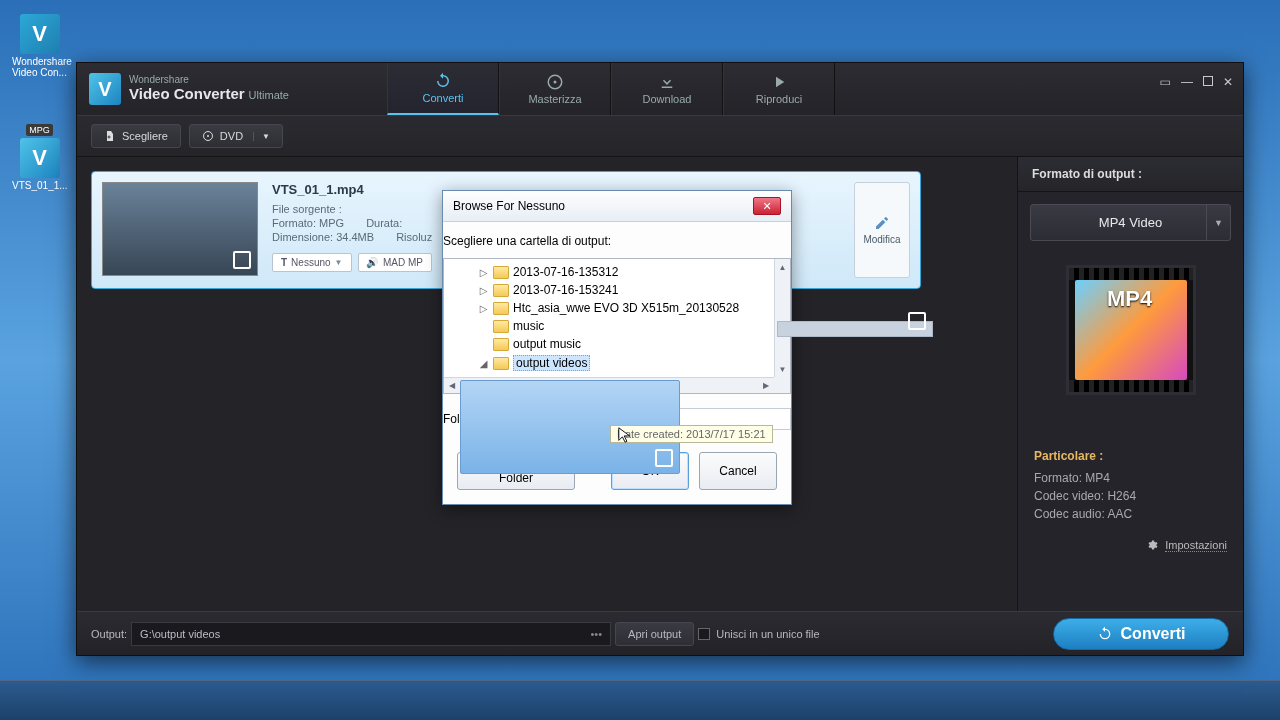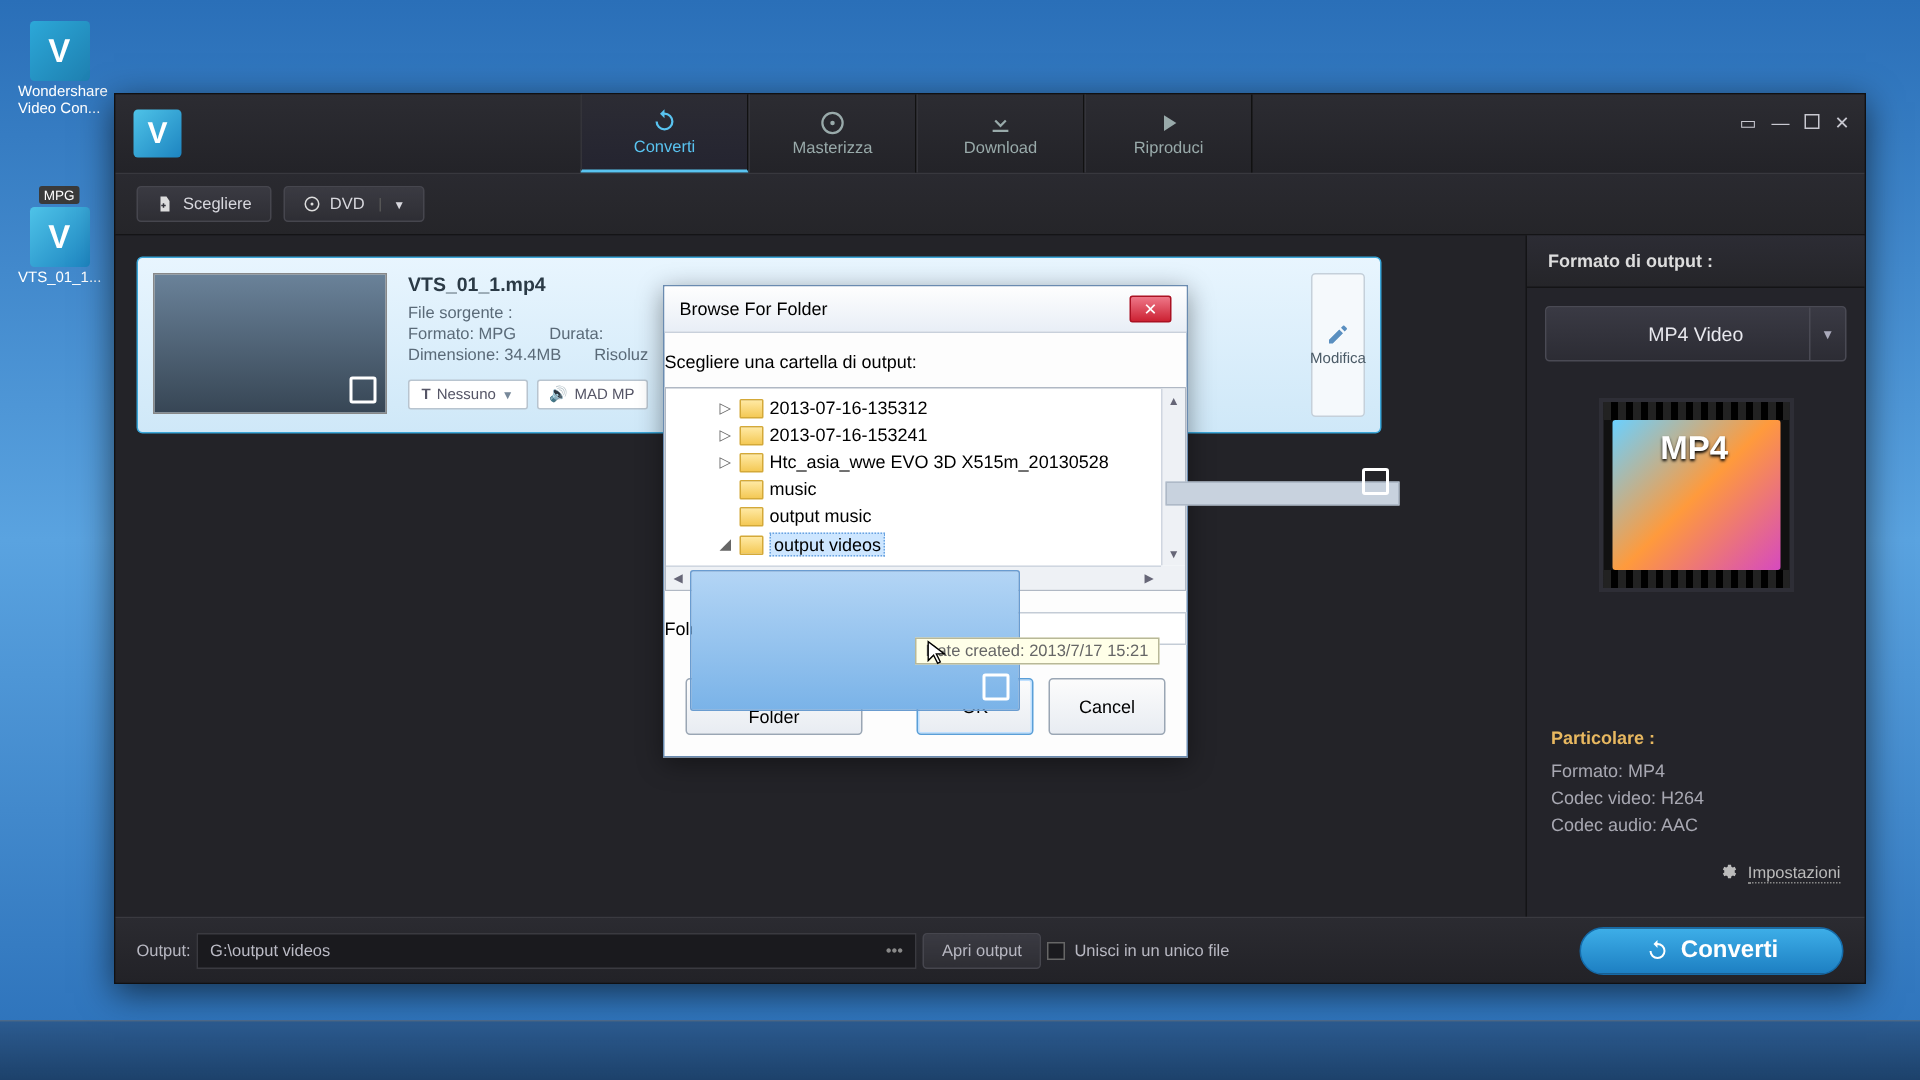--- a/index.html
+++ b/index.html
@@ -42,37 +42,37 @@
 .side { width: 226px; background:#24242a; border-left:1px solid #141416; padding: 0;}
 .side-head { background: linear-gradient(180deg,#2c2c34,#252529); color:#ddd; font-size:12px; font-weight:600; padding:10px 14px; border-bottom:1px solid #141416;}
 .format-pill { margin:12px 12px 0; background:linear-gradient(180deg,#3a3a44,#2c2c34); border:1px solid #4a4a54; color:#e8e8ee; text-align:center; padding:10px 6px; font-size:13px; border-radius:3px; position:relative;}
 .format-pill .dd { position:absolute;right:0;top:0;bottom:0;width:24px;border-left:1px solid #4a4a54;display:flex;align-items:center;justify-content:center;font-size:9px;color:#aab;}
 .preview { width: 130px; height:130px; margin:24px auto 0; background:#111;border:3px solid #2e2e36;position:relative;display:flex;align-items:center;justify-content:center;}
 .preview .band { position:absolute;left:0;right:0;height:12px;background:repeating-linear-gradient(90deg,#222 0,#222 5px,#000 5px,#000 10px);}
 .preview .band.top{top:0;} .preview .band.bot{bottom:0;}
 .preview .img { position:absolute;inset:12px 6px;background:linear-gradient(135deg,#6bd0ff,#ff9a3c,#d64abf);border-radius:2px;}
 .preview .mp4 { position:absolute;top:18px;left:0;right:2px;text-align:center;color:#fff;font-weight:bold;font-size:22px;text-shadow:0 1px 2px #000;}
 .particolare { padding: 54px 16px 0; color:#bdbdc8; font-size:12px;}
-.particolare .lbl { color:#e8b860; font-weight:600; margin-bottom:8px;margin-top:36px;}
+.particolare .lbl { color:#e8b860; font-weight:600; margin-bottom:8px;}
 .particolare .row { margin:4px 0; color:#a8a8b2;}
 .settings-link { text-align:right;padding:14px 16px 0;color:#bbb;font-size:11px;}
 .settings-link span{border-bottom:1px dotted #888;cursor:pointer;}
 .settings-link svg{width:12px;height:12px;fill:#bbb;vertical-align:-2px;margin-right:4px;}
 
 
 .card { border:1px solid #3aa6d8; background:linear-gradient(180deg,#e8f5fe,#cfe8f8); border-radius:4px; padding:10px; display:flex; gap:14px; height:118px; width:830px;}
 .thumb { width:156px; height:94px; background:linear-gradient(180deg,#6a8299,#374655); position:relative; border:1px solid #888;}
 .thumb::after{content:"";position:absolute;right:6px;bottom:6px;width:14px;height:14px;border:2px solid #fff;border-radius:2px;}
 .card-info { flex:1; font-size:11px; color:#5a6a78;}
 .card-info .name { color:#2b3a46;font-weight:600;font-size:13px;margin-bottom:6px;}
 .card-row { display:flex;gap:22px;margin-top:2px;}
 .card-ctrls { display:flex;gap:6px;margin-top:10px;}
 .pill { background:#fff;border:1px solid #b8c4cf;padding:3px 8px;font-size:10px;color:#556;display:flex;align-items:center;gap:4px;border-radius:2px;}
 .pill .dd{font-size:8px;color:#789;}
-.editbtn { width:36px;background:#f5f9fc;border:1px solid #c5d0da;border-radius:3px;display:flex;flex-direction:column;align-items:center;justify-content:center;font-size:10px;color:#4a5a66;gap:3px;}
+.editbtn { width:56px;background:#f5f9fc;border:1px solid #c5d0da;border-radius:3px;display:flex;flex-direction:column;align-items:center;justify-content:center;font-size:10px;color:#4a5a66;gap:3px;}
 .editbtn svg{width:16px;height:16px;fill:#5a8fc0;}
 
 
 .footer { height:44px;background:linear-gradient(180deg,#2b2b31,#222227);border-top:1px solid #3a3a40;display:flex;align-items:center;padding:0 14px;gap:4px;font-size:11px;color:#b8b8c2;}
 .footer .path { flex:0 0 480px; background:#1a1a1e;border:1px solid #3a3a40;padding:5px 8px;color:#bcbcc6;display:flex;justify-content:space-between;align-items:center;}
 .footer .path .dots{color:#888;cursor:pointer;}
 .openout { background:linear-gradient(180deg,#3a3a42,#2e2e34);border:1px solid #46464e;padding:5px 12px;border-radius:3px;cursor:pointer;}
 .chk { display:flex;align-items:center;gap:6px;}
 .chk .box{width:12px;height:12px;border:1px solid #666;background:#1a1a1e;}
 .convertbtn { margin-left:auto;width:176px;height:32px;background:linear-gradient(180deg,#3daee8,#1d7fc2);border:1px solid #156aa8;border-radius:16px;color:#fff;font-size:16px;font-weight:600;display:flex;align-items:center;justify-content:center;gap:8px;cursor:pointer;}
@@ -124,20 +124,24 @@
   <div class="desk-icon mpg">
     <span class="tag">MPG</span>
     <div class="square">V</div>
     <div>VTS_01_1...</div>
   </div>
 
   <div class="window">
     <div class="titlebar">
       <div class="logo">
         <div class="mark">V</div>
+        <div>
+          <div class="brand">Wondershare</div>
+          <div><span class="prod">Video Converter</span><span class="suffix">Ultimate</span></div>
+        </div>
       </div>
       <div class="tabs">
         <div class="tab active">
           <svg viewBox="0 0 24 24">
               <path d="M12 4V1L8 5l4 4V6a6 6 0 11-6 6H4a8 8 0 108-8z"></path>
             </svg>
           <span>Converti</span>
         </div>
         <div class="tab">
           <svg viewBox="0 0 24 24">
@@ -262,21 +266,21 @@
         <svg viewBox="0 0 24 24">
             <path d="M12 4V1L8 5l4 4V6a6 6 0 11-6 6H4a8 8 0 108-8z"></path>
           </svg>
         <span>Converti</span>
       </div>
     </div>
   </div>
 
   <div class="dialog">
     <div class="dlg-title">
-      <span>Browse For Folder</span>
+      <span>Browse For Nessuno</span>
       <span class="x">✕</span>
     </div>
     <div class="dlg-body">
       <div class="dlg-instr">Scegliere una cartella di output:</div>
       <div class="tree-wrap">
         <div class="tree" id="tree">
             <div class="tree-row">
               <span class="exp">▷</span>
               <span class="fld"></span>
               <span class="txt">2013-07-16-135312</span>

